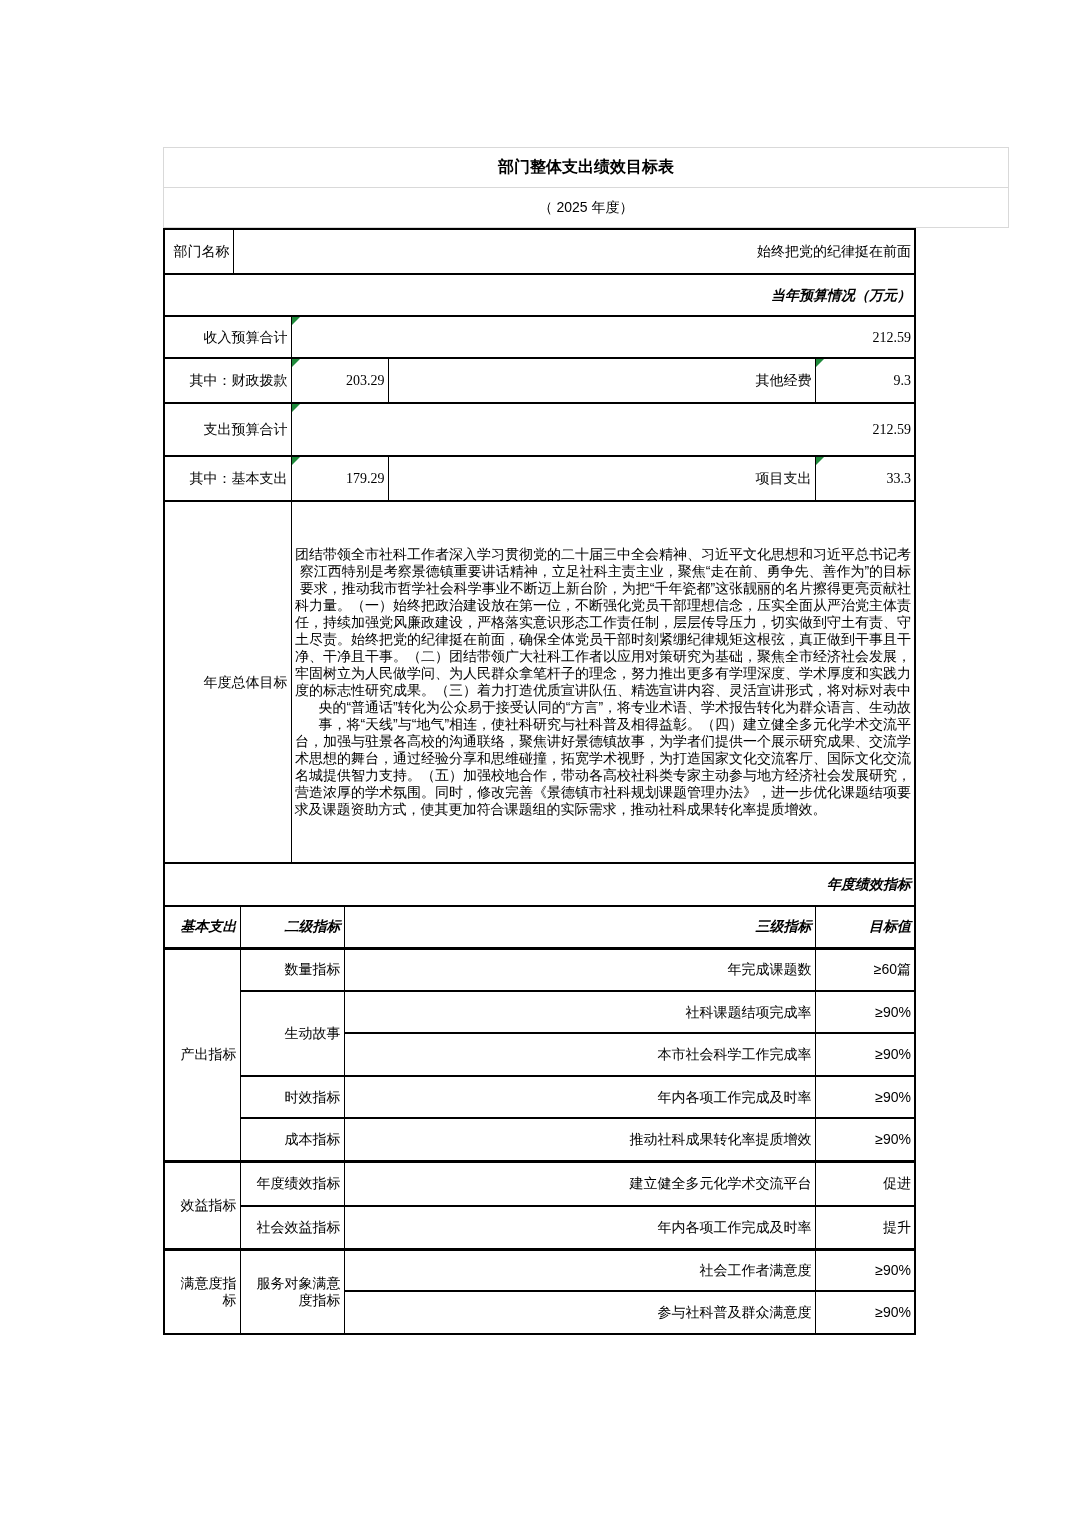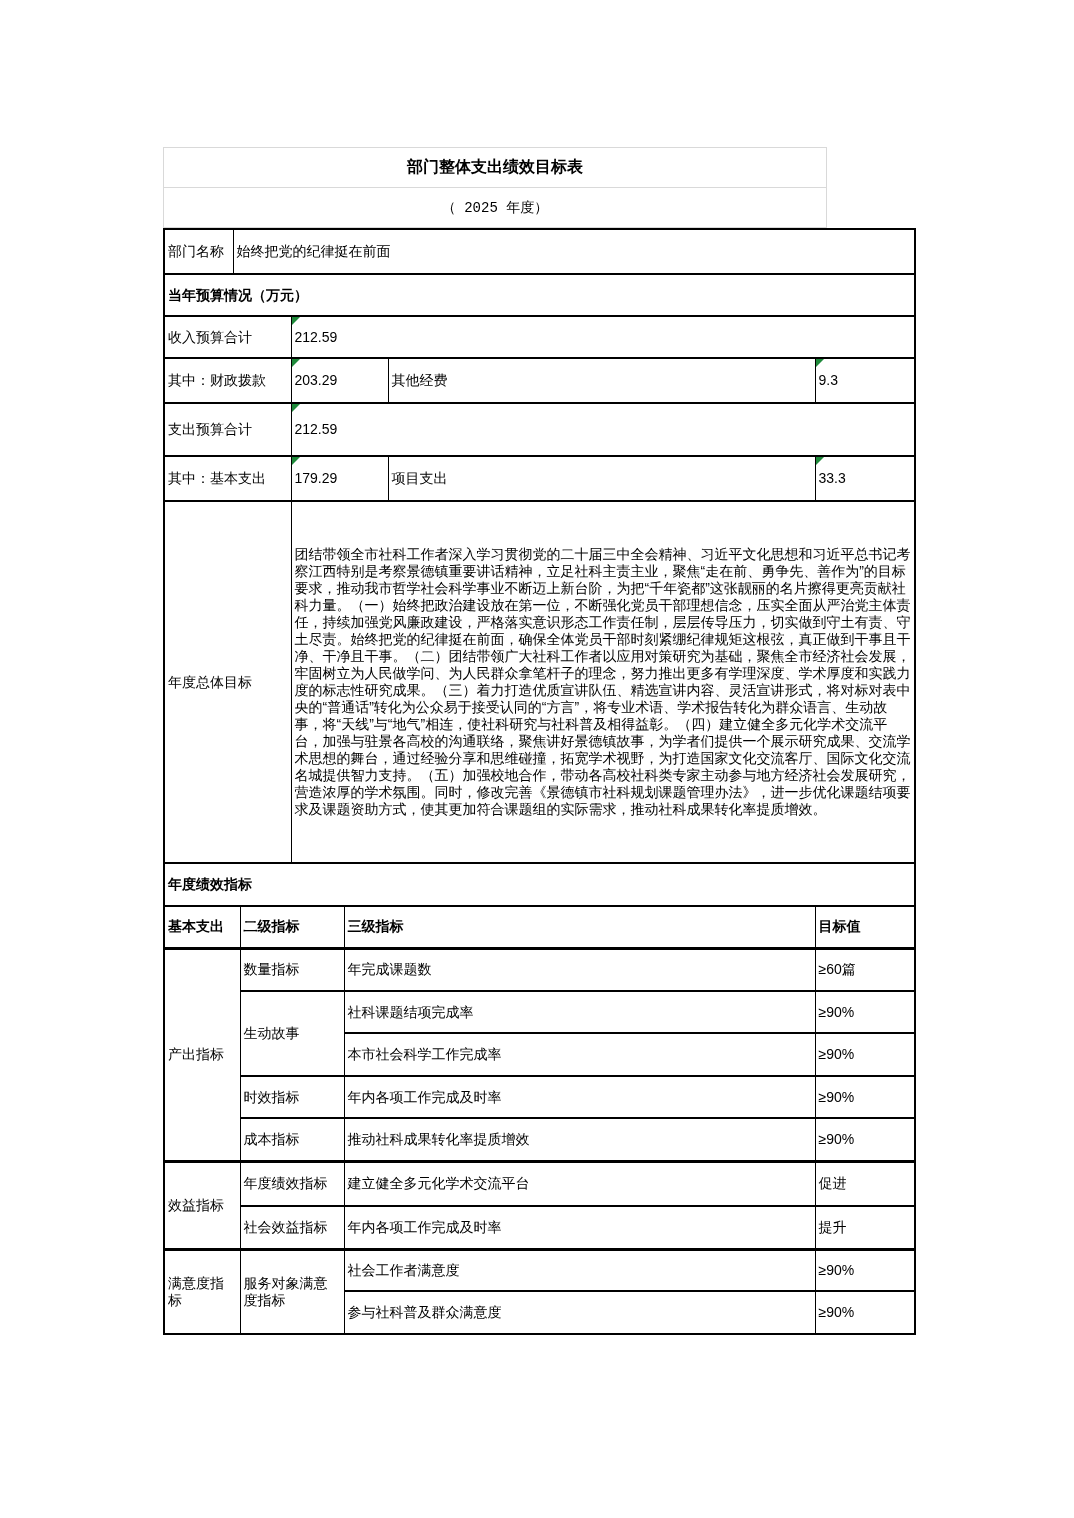--- a/index.html
+++ b/index.html
@@ -4,37 +4,37 @@
 <style>
   html,body{margin:0;padding:0;}
   body{
     width:1074px;height:1518px;background:#ffffff;position:relative;
     font-family:"Liberation Sans","DejaVu Sans",sans-serif;color:#000;
     -webkit-font-smoothing:antialiased;
   }
   .sheet{position:absolute;left:163px;top:147px;width:751px;}
 
   
-  .titleblock{border:1px solid #d9d9d9;box-sizing:border-box;width:664px;}
+  .titleblock{border:1px solid #d9d9d9;box-sizing:border-box;width:846px;}
   .trow{height:39px;display:flex;align-items:center;justify-content:center;}
   .trow.title{font-weight:bold;font-size:16px;border-bottom:1px solid #d9d9d9;}
-  .trow.year{font-size:14px;font-family:Liberation Mono, monospace;}
+  .trow.year{font-size:14px;font-family:Liberation Sans, sans-serif;}
 
   
   table.main{border-collapse:collapse;table-layout:fixed;width:751px;border:2px solid #000;}
   table.main td{
     border:2px solid #000;border-left-width:1px;border-right-width:1px;
-    text-align:left;vertical-align:middle;font-size:14px;line-height:17px;
+    text-align:right;vertical-align:middle;font-size:14px;line-height:17px;
     padding:1px 3px;position:relative;overflow:hidden;word-break:break-all;
     box-sizing:border-box;
   }
   tr.sec td{border-top-width:3px;}
-  .b{font-weight:bold;}
+  .b{font-weight:bold;font-style:italic;}
   .left{text-align:left;padding-left:4px;}
-  .num{font-family:Liberation Sans, sans-serif;font-size:13.5px;}
+  .num{font-family:Liberation Serif, serif;font-size:13.5px;}
   .goal-text{
     text-align:justify;text-align-last:left;font-size:15px;line-height:17.4px;
     padding:8px 5px 8px 6px;vertical-align:middle;
   }
   .rh45{height:45px}.rh44{height:53px}.rh43{height:43px}.rh42{height:42px}.rh362{height:362px}
 
   
   .tri{
     position:absolute;top:0;left:0;width:0;height:0;display:block;
     border-top:8px solid var(--flag,#1f8a3b);border-right:8px solid transparent;

